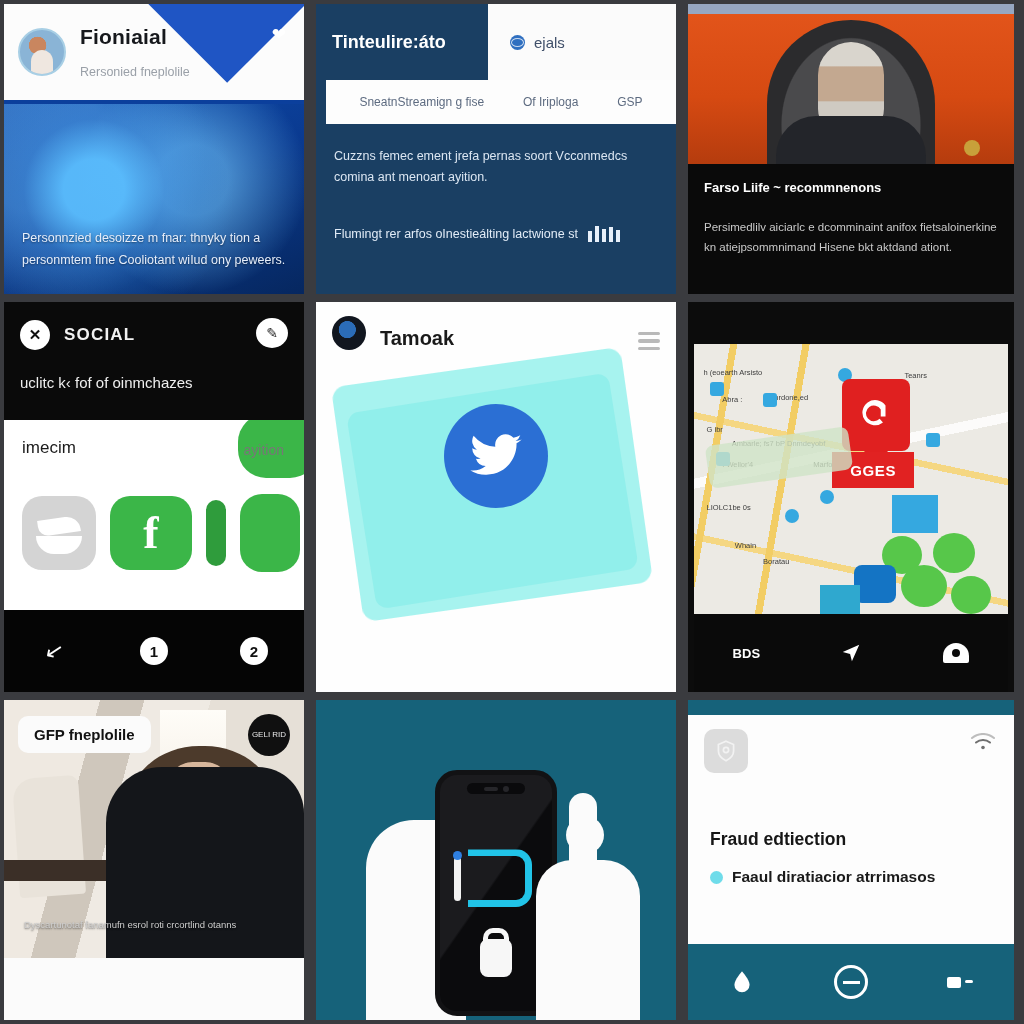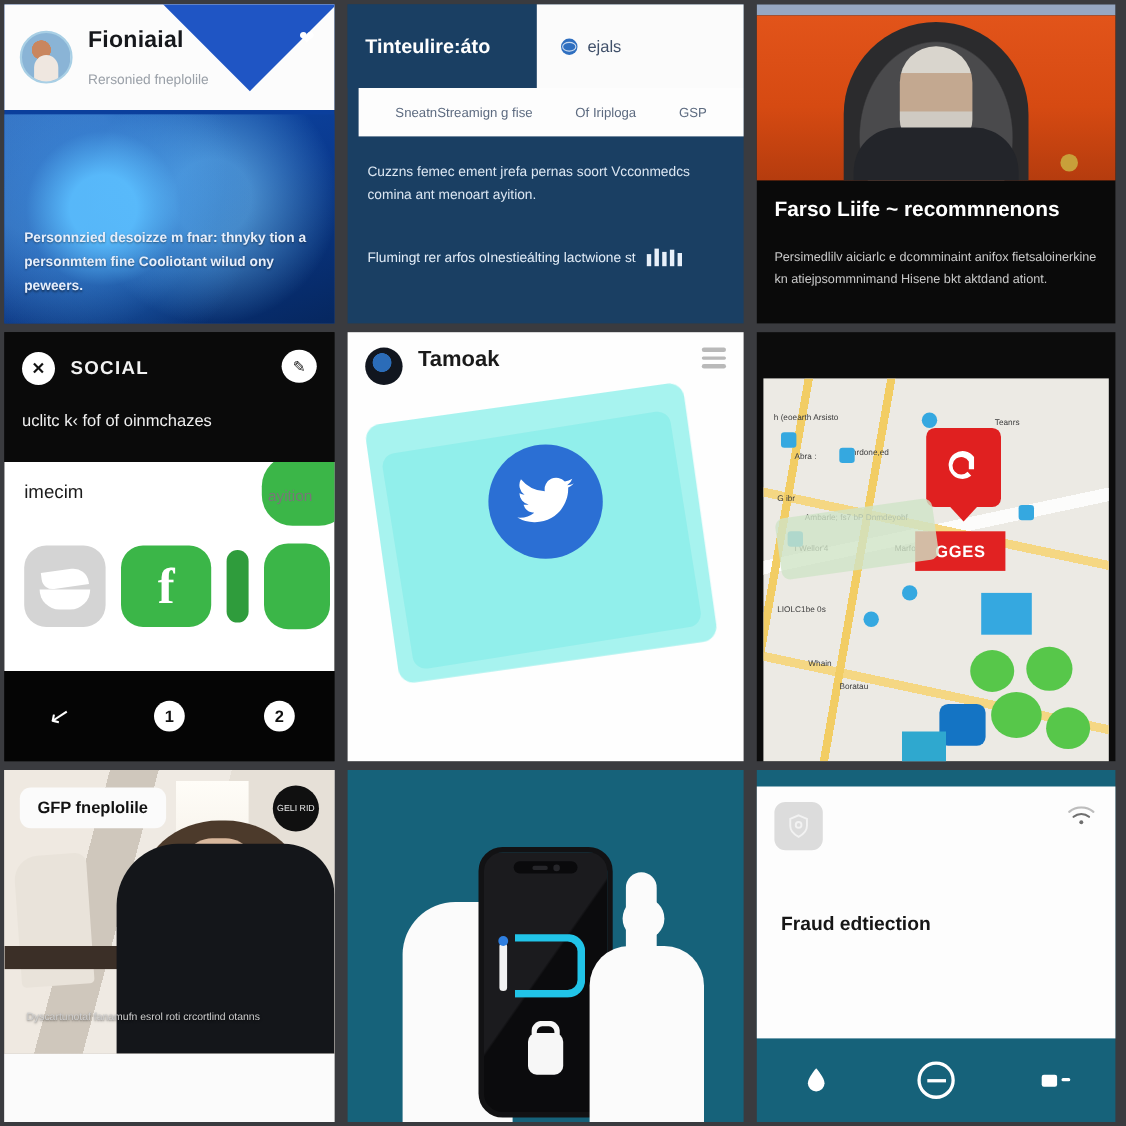--- a/index.html
+++ b/index.html
@@ -47,21 +47,20 @@
     position: absolute; right: 18px; top: 22px; z-index: 3;
     color:#ffffff; font-size: 17px; line-height:1;
   }
   .c1-hero {
     position: absolute; left:0; right:0; top:100px; bottom:0;
     background:
       radial-gradient(circle at 30% 45%, rgba(90,190,255,.92) 0 13%, rgba(60,150,235,.35) 30%, rgba(0,0,0,0) 60%),
       radial-gradient(circle at 63% 40%, rgba(120,205,255,.55) 0 16%, rgba(0,0,0,0) 52%),
       radial-gradient(circle at 12% 22%, rgba(150,215,255,.30) 0 22%, rgba(0,0,0,0) 55%),
       linear-gradient(160deg,#0d49aa 0%, #0a3a90 48%, #06275f 100%);
-    font-weight: bold;
   }
   .c1-hero-txt {
     position:absolute; left:18px; right:18px; bottom:22px;
     font-size: 12.5px; line-height: 1.75; color:#e6eefb;
     text-shadow: 0 1px 2px rgba(0,0,0,.45);
   }
 
   
   .c2 { padding: 4px 4px 4px 4px; }
   .c2-inner { width:100%; height:100%; background:#1a3f63; position:relative; }
@@ -120,21 +119,21 @@
   }
   .c3-torso{
     position:absolute; left:50%; bottom:0; transform:translateX(-50%);
     width: 150px; height: 48px; background:#23252a; border-radius: 40px 40px 0 0; z-index:2;
   }
   .c3-pin{
     position:absolute; right:34px; bottom:8px; width:16px; height:16px;
     border-radius:50%; background:#c8a03a; z-index:3;
   }
   .c3-caption { padding: 16px 16px 0 16px; }
-  .c3-title { font-size:19px; font-weight:700; color:#ffffff; }
+  .c3-title { font-size:13px; font-weight:700; color:#ffffff; }
   .c3-body { margin-top: 22px; font-size:11.5px; line-height:1.75; color:#c9c9c9; }
 
   
   .c4 { padding: 4px 8px 4px 4px; }
   .c4-inner{ width:100%; height:100%; background:#0a0a0a; display:flex; flex-direction:column; }
   .c4-top { height: 118px; background:#0a0a0a; position:relative; padding: 18px 16px 0 16px; }
   .c4-row { display:flex; align-items:center; gap:14px; }
   .c4-close {
     width:30px; height:30px; border-radius:50%; background:#fff; color:#111;
     display:flex; align-items:center; justify-content:center; font-size:15px; font-weight:700;
@@ -165,21 +164,21 @@
   .c4-ic-last{ width:60px; height:78px; border-radius:22px; background:#3bb648; }
   .c4-bot { height: 82px; background:#050505; display:flex; align-items:center; }
   .c4-bot > div { flex:1; display:flex; align-items:center; justify-content:center; color:#fff; }
   .c4-arrow { font-size:22px; transform: rotate(12deg); }
   .c4-num { width:28px; height:28px; border-radius:50%; background:#fff; color:#111;
     font-size:15px; font-weight:600; display:flex; align-items:center; justify-content:center; }
 
   
   .c5 { padding: 4px 4px 4px 4px; }
   .c5-inner { width:100%; height:100%; background:#fefefe; position:relative; }
-  .c5-head { display:flex; align-items:flex-start; padding: 14px 16px; gap:14px; }
+  .c5-head { display:flex; align-items:flex-end; padding: 14px 16px; gap:14px; }
   .c5-av { width:34px; height:34px; border-radius:50%;
     background: radial-gradient(circle at 45% 40%, #2b6cb8 0 30%, #11161f 32% 100%); flex:0 0 auto;}
   .c5-name { font-size:20px; font-weight:600; color:#1a1a1a; }
   .c5-menu { margin-left:auto; display:flex; flex-direction:column; gap:4px; }
   .c5-menu i { display:block; width:22px; height:3.5px; background:#b9b9b9; border-radius:2px; }
   .c5-art { position:absolute; inset: 58px 10px 12px 10px; }
   .c5-sheet {
     position:absolute; left: 6%; top: 2%; width: 86%; height: 74%;
     background: rgba(142,240,235,.78); border-radius: 14px;
     transform: rotate(-8deg);
@@ -510,20 +509,31 @@
         </div>
         <div class="c6-gps-tag">GGES</div>
         <span class="c6-sq-blue"></span>
         <span class="c6-circ" style="left:60%;top:71%;width:40px;height:38px"></span>
         <span class="c6-circ" style="left:76%;top:70%;width:42px;height:40px"></span>
         <span class="c6-circ" style="left:66%;top:82%;width:46px;height:42px"></span>
         <span class="c6-circ" style="left:82%;top:86%;width:40px;height:38px"></span>
         <span class="c6-sq-navy"></span>
         <span class="c6-sq-cyan"></span>
       </div>
+      <div class="c6-bar">
+        <div>BDS</div>
+        <div class="c6-loc">
+          <svg viewBox="0 0 24 24" fill="#ffffff">
+              <path d="M3 11l18-8-8 18-2-8-8-2z"></path>
+            </svg>
+        </div>
+        <div>
+            <span class="c6-cam"></span>
+          </div>
+      </div>
     </div>
   </div>
 
   <div class="cell c7">
     <div class="c7-inner">
       <div class="c7-video">
         <div class="c7-room"></div>
         <div class="c7-door"></div>
         <div class="c7-chair"></div>
         <div class="c7-table"></div>
@@ -565,20 +575,24 @@
             <path d="M12 3l7 3v6c0 4-3 7-7 9-4-2-7-5-7-9V6l7-3z"></path>
               <circle cx="12" cy="11" r="2.4"></circle>
           </svg>
         </div>
         <svg class="c9-wifi" viewBox="0 0 26 18" fill="none" stroke="#6f6f6f" stroke-width="2" stroke-linecap="round">
           <path d="M2 5a17 17 0 0 1 22 0" opacity=".45"></path>
             <path d="M6 9.5a11 11 0 0 1 14 0"></path>
             <circle cx="13" cy="14.5" r="1.8" fill="#6f6f6f" stroke="none"></circle>
         </svg>
         <div class="c9-title">Fraud edtiection</div>
+        <div class="c9-bullet">
+          <span class="c9-dot"></span>
+          <span class="c9-bl-txt">Faaul diratiacior atrrimasos</span>
+        </div>
       </div>
       <div class="c9-bar">
         <div class="c9-drop">
           <svg viewBox="0 0 24 24" fill="#ffffff">
               <path d="M12 2s7 8 7 12.5A7 7 0 0 1 5 14.5C5 10 12 2 12 2z"></path>
             </svg>
         </div>
         <div>
             <span class="c9-minus"></span>
           </div>

